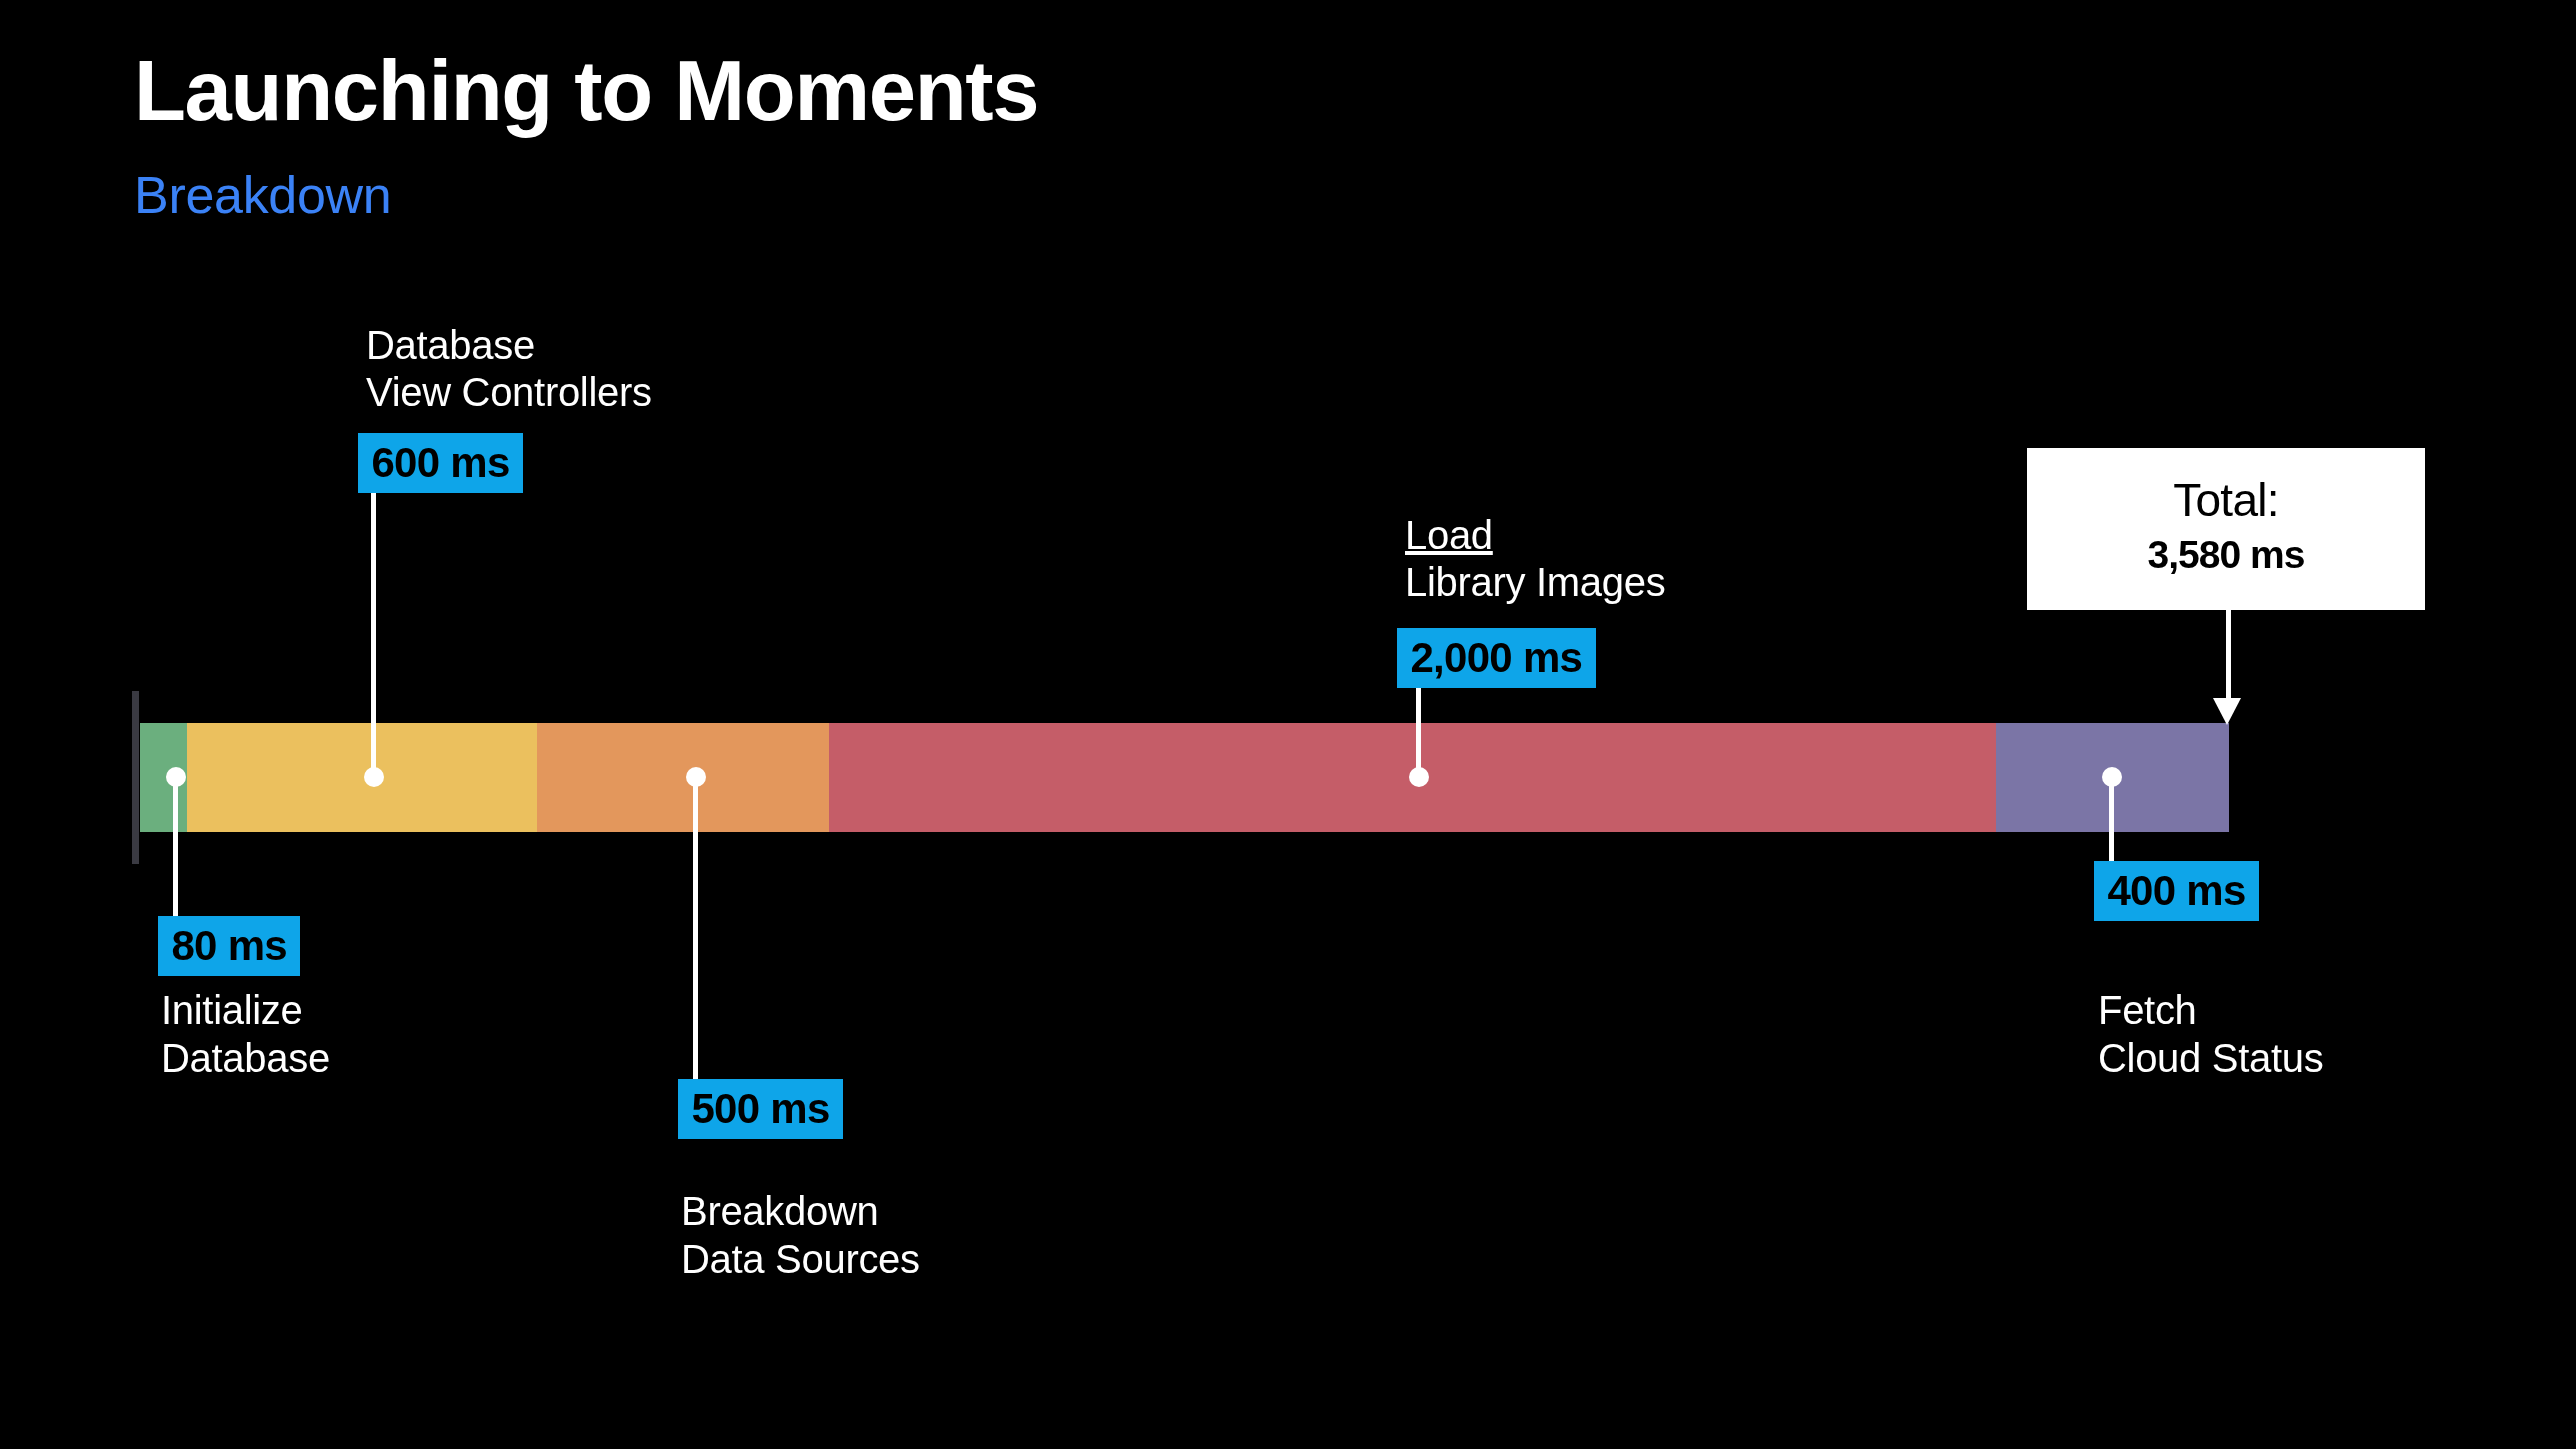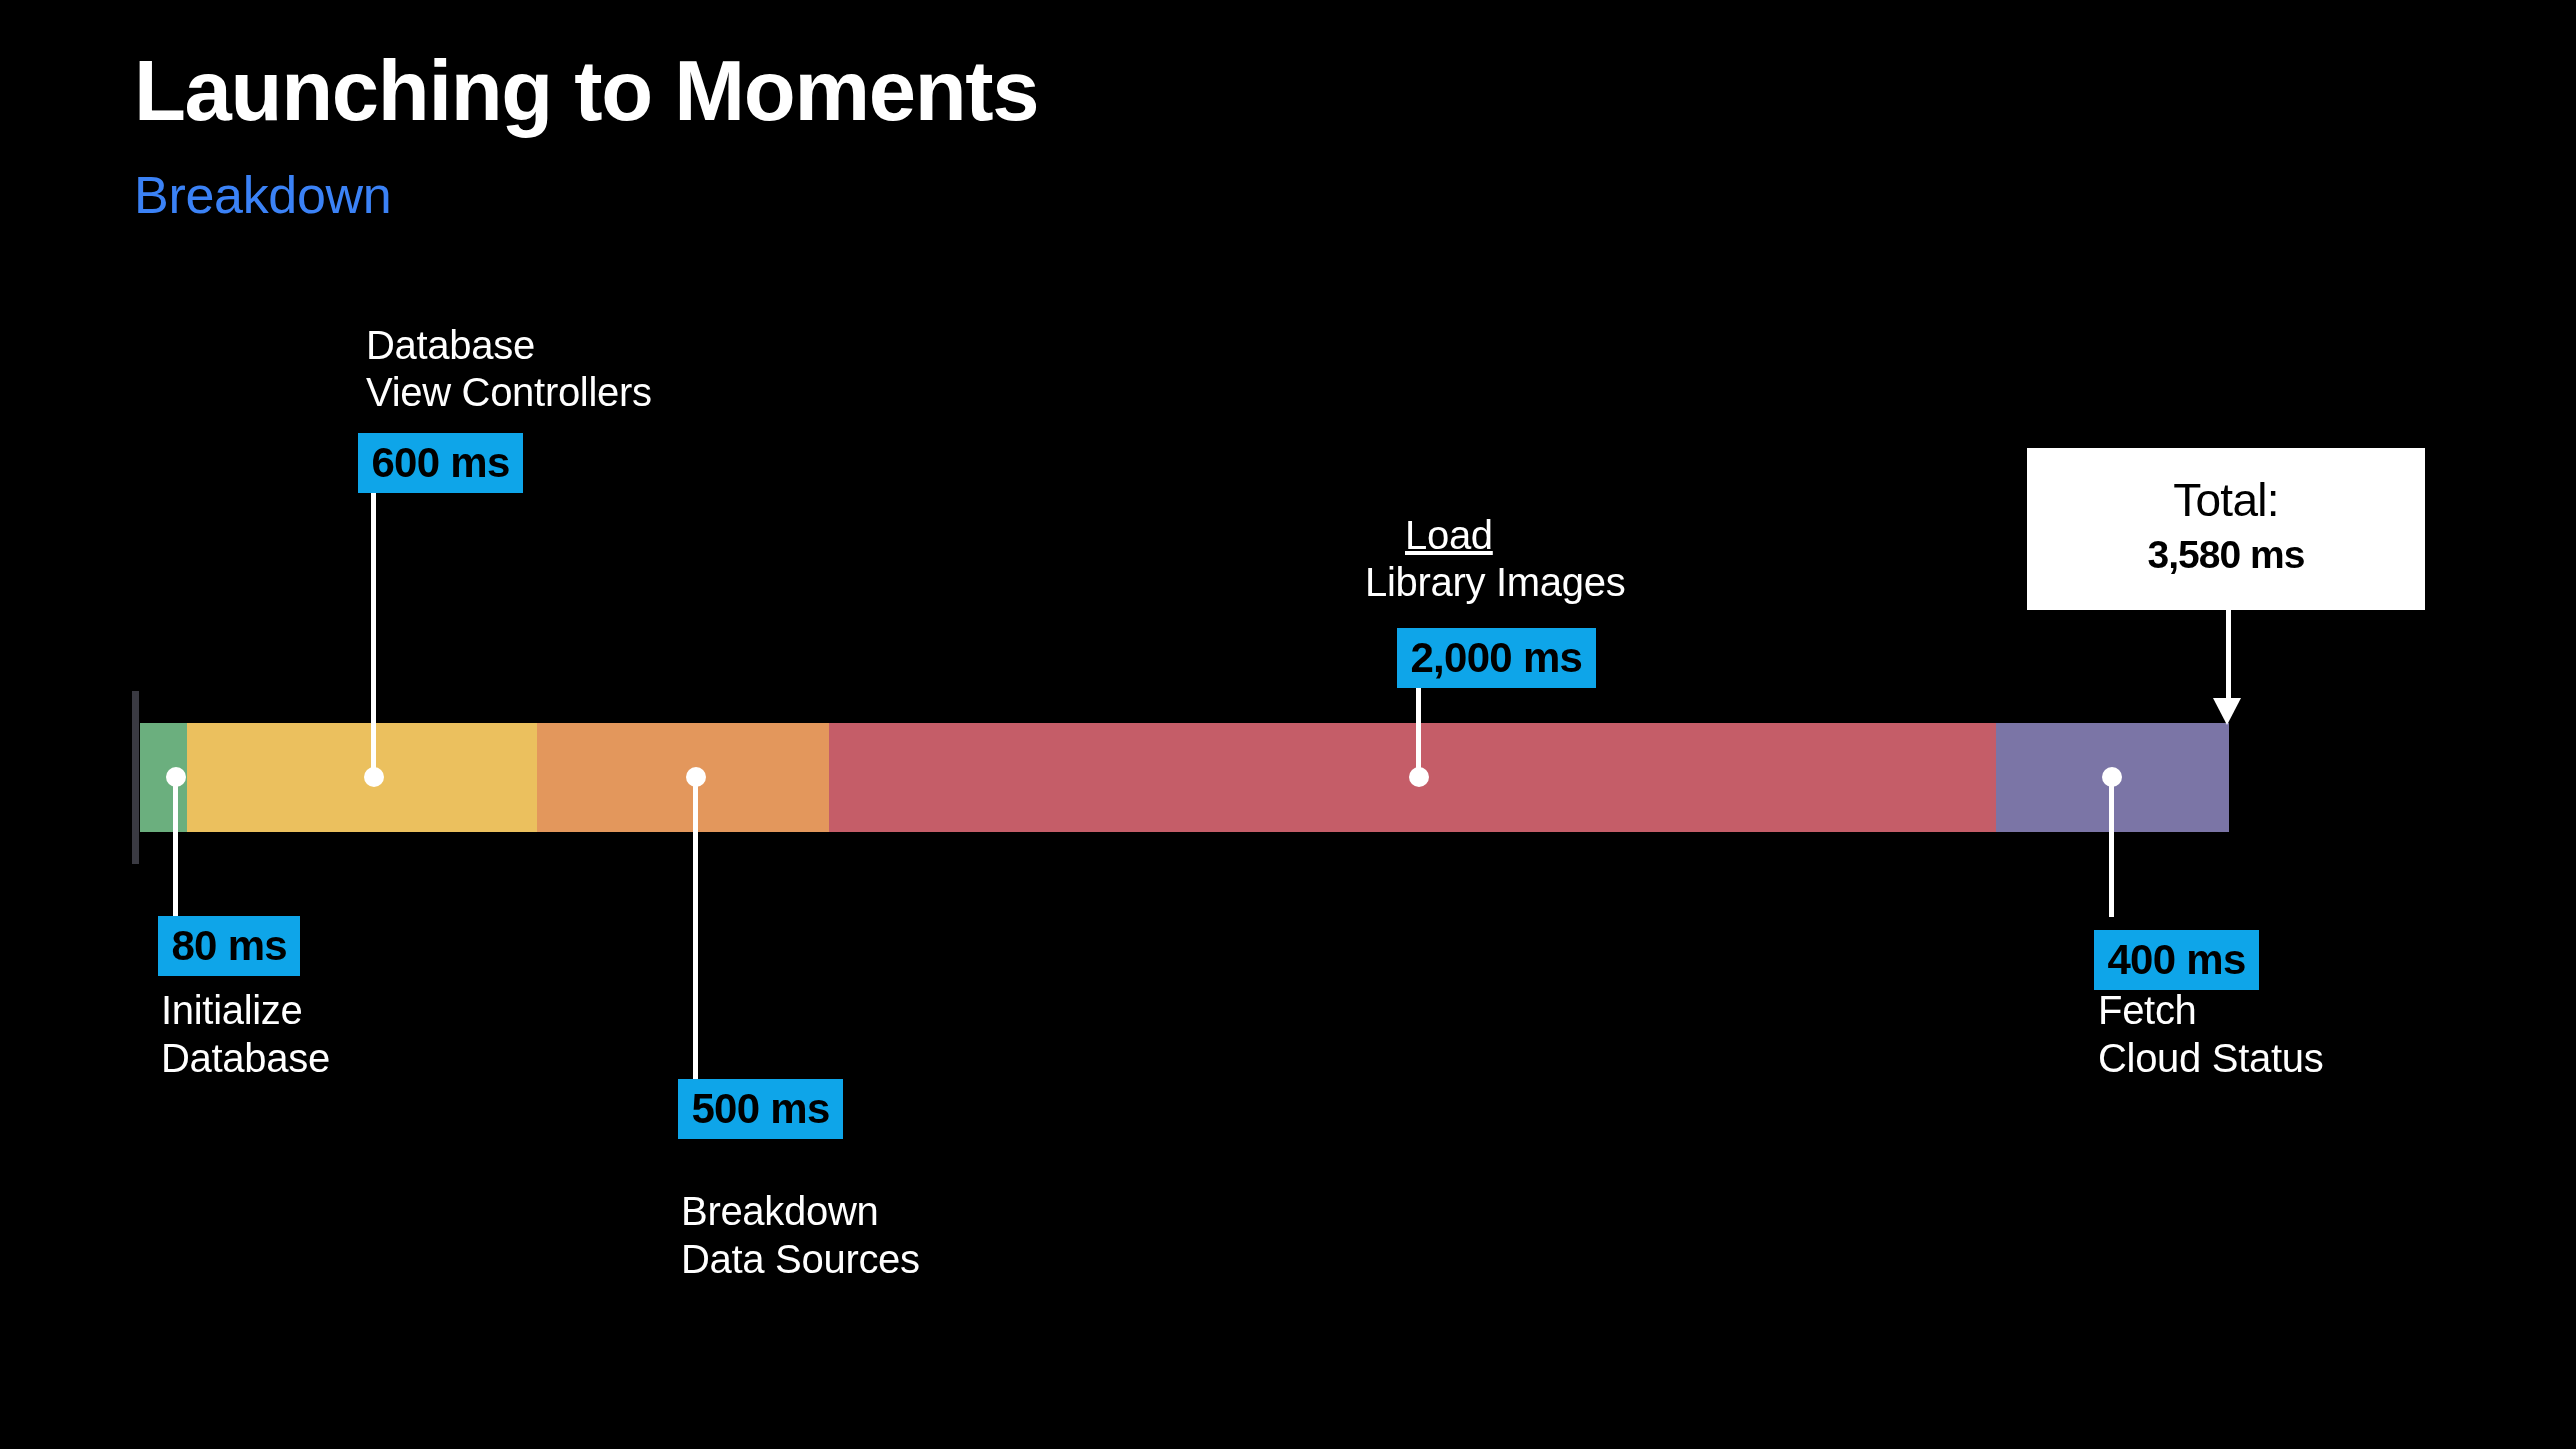--- a/index.html
+++ b/index.html
@@ -78,28 +78,28 @@
   <div class="leader" style="left:371px;top:493px;height:284px;"></div>
   <div class="dot" style="left:364px;top:767px;"></div>
 
   <div class="dot" style="left:686px;top:767px;"></div>
   <div class="leader" style="left:693px;top:777px;height:303px;"></div>
   <div class="badge" style="left:678px;top:1079px;">500 ms</div>
   <div class="caption" style="left:681px;top:1187px;">Breakdown</div>
   <div class="caption" style="left:681px;top:1235px;">Data Sources</div>
 
   <div class="caption" style="left:1405px;top:511px;text-decoration:underline;">Load</div>
-  <div class="caption" style="left:1365px;top:558px;">Library Images</div>
+  <div class="caption" style="left:1405px;top:558px;">Library Images</div>
   <div class="badge" style="left:1397px;top:628px;">2,000 ms</div>
   <div class="leader" style="left:1416px;top:688px;height:89px;"></div>
   <div class="dot" style="left:1409px;top:767px;"></div>
 
   <div class="dot" style="left:2102px;top:767px;"></div>
   <div class="leader" style="left:2109px;top:777px;height:140px;"></div>
-  <div class="badge" style="left:2094px;top:930px;">400 ms</div>
+  <div class="badge" style="left:2094px;top:861px;">400 ms</div>
   <div class="caption" style="left:2098px;top:986px;">Fetch</div>
   <div class="caption" style="left:2098px;top:1034px;">Cloud Status</div>
 
   <div class="total-box">
     <div class="total-label">Total:</div>
     <div class="total-value">3,580 ms</div>
   </div>
   <div class="arrow-shaft"></div>
   <div class="arrow-head"></div>
 

